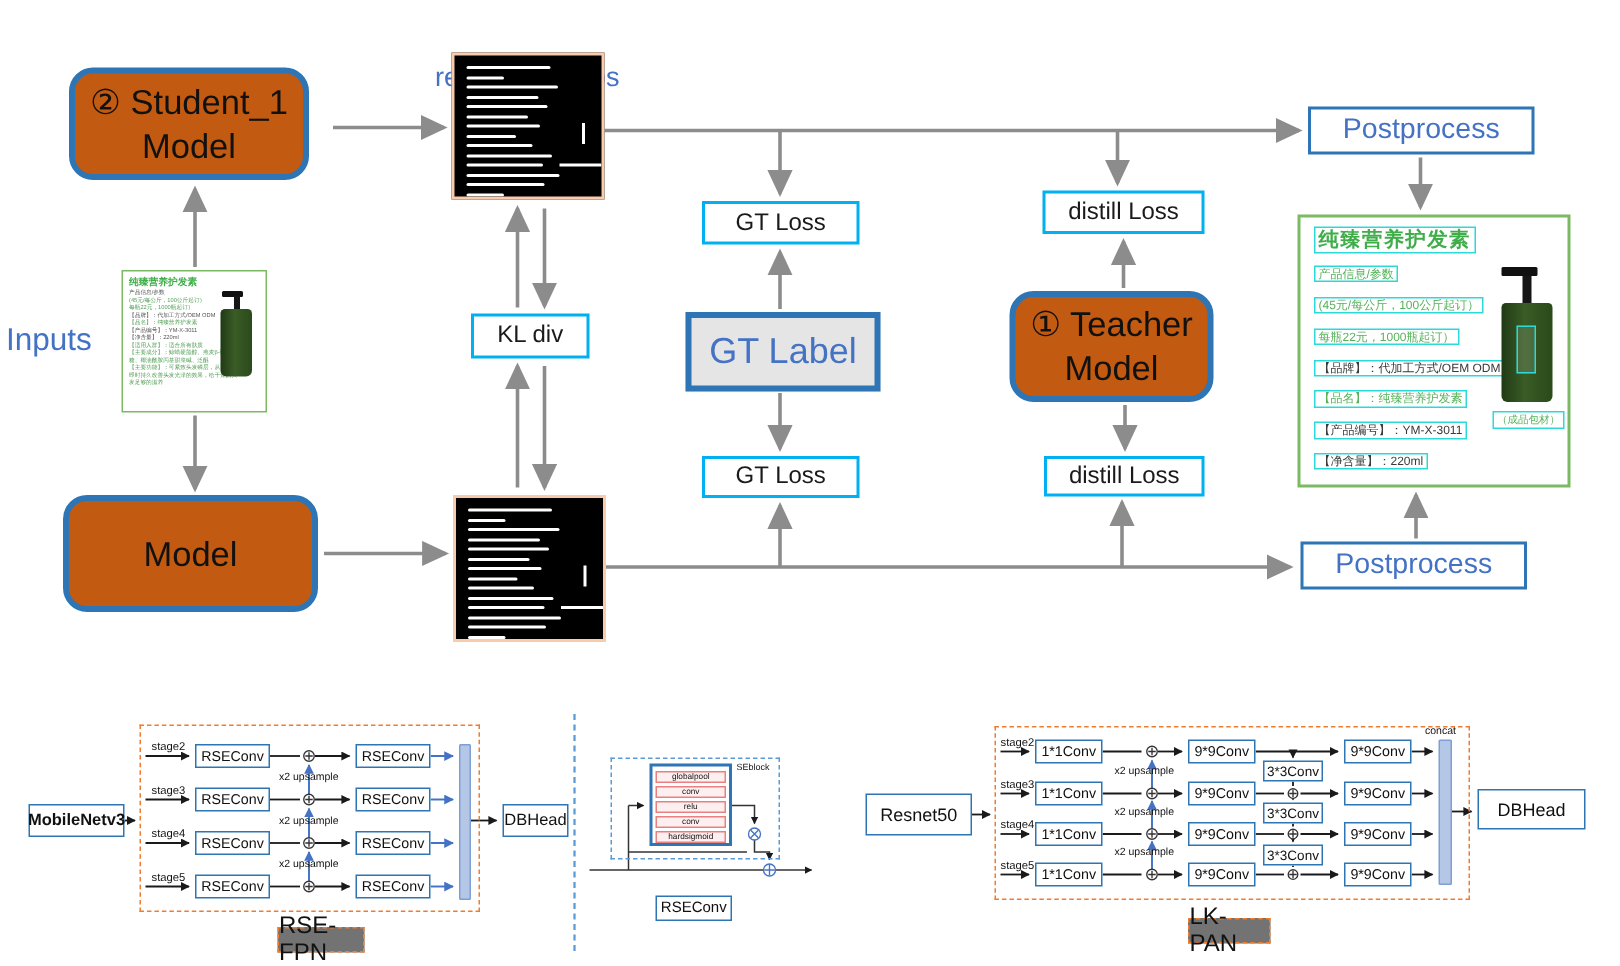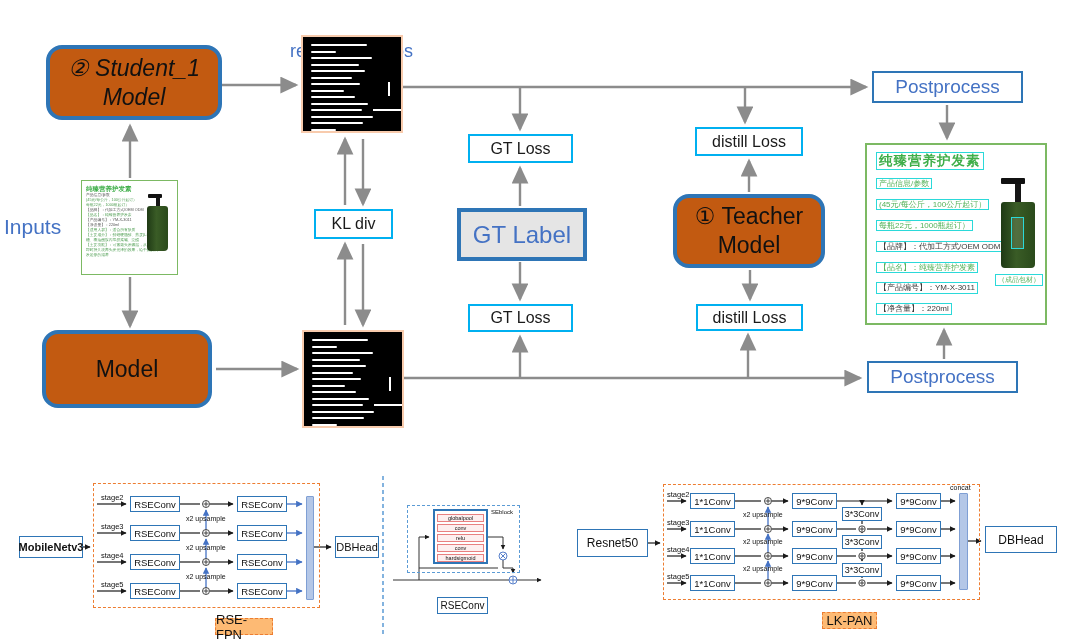--- a/index.html
+++ b/index.html
@@ -31,22 +31,22 @@
   .iline.dark{color:#555;}
   .bottle-body{position:absolute;background:linear-gradient(90deg,#1f3a15,#3a5c26 45%,#2a4a1b);
     border-radius:3px 3px 4px 4px;}
   .bottle-pumphead{position:absolute;background:#111;border-radius:1px;}
   .bottle-neck{position:absolute;background:#161616;}
   .bottle-label{position:absolute;border:1px solid #2BD9D9;background:rgba(255,255,255,0.12);}
   .bbox{background:#fff;border:1.5px solid #2E75B6;color:#111;display:flex;align-items:center;
     justify-content:center;font-size:11px;}
   .bbox.sm{font-size:9.5px;border-width:1.4px;}
   .dashed-area{border:1.6px dashed #ED7D31;background:transparent;}
-  .dash-label{background:#fdba74;border:1.6px dashed #ED7D31;color:#111;display:flex;
-    align-items:center;justify-content:center;font-size:13px;margin-left:30px;}
+  .dash-label{background:#737373;border:1.6px dashed #ED7D31;color:#111;display:flex;
+    align-items:center;justify-content:center;font-size:16px;}
   .stage-label{font-size:7.5px;color:#111;}
   .ups-label{font-size:7px;color:#111;}
   .concat-label{font-size:7px;color:#111;}
   .bar{background:#B4C7E7;border:1px solid #7F9FD4;border-radius:1px;}
   .seblock{border:1.4px dashed #5B9BD5;}
   .se-inner{background:#fff;border:2px solid #2E75B6;padding:2.5px 0 0 0;}
   .pink-row{box-sizing:border-box;width:47px;height:8.5px;margin:0 auto 1.5px auto;border:1px solid #E88080;
     background:#FDEFEF;color:#111;font-size:5.5px;display:flex;align-items:center;justify-content:center;}
   .se-tag{font-size:6px;color:#111;}
   .note-tag{border:1px solid #2BD9D9;color:#55B259;font-size:7px;padding:0 2px;white-space:nowrap;}
@@ -197,28 +197,28 @@
       <circle cx="862" cy="556" r="3.2"></circle>
         <path d="M859.5,556 L864.5,556 M862,553.5 L862,558.5"></path>
       <circle cx="862" cy="583" r="3.2"></circle>
         <path d="M859.5,583 L864.5,583 M862,580.5 L862,585.5"></path>
     </g>
   </svg>
 
   <div class="abs blue-label" style="left:290px;top:2px;font-size:18px;margin-top:39px;">response maps</div>
   <div class="abs blue-label" style="left:4px;top:215px;font-size:21px;">Inputs</div>
 
-  <div class="abs model-box" style="left:46px;top:45px;width:176px;height:75px;font-style:italic;">
+  <div class="abs model-box" style="left:46px;top:45px;width:160px;height:75px;">
     <span>② Student_1</span>
     <span>Model</span>
   </div>
   <div class="abs model-box" style="left:42px;top:330px;width:170px;height:78px;">
     <span>Model</span>
   </div>
-  <div class="abs model-box" style="left:673px;top:194px;width:152px;height:74px;">
+  <div class="abs model-box" style="left:673px;top:194px;width:136px;height:74px;">
     <span>① Teacher</span>
     <span>Model</span>
   </div>
 
   <div class="abs card card-sm" style="left:81px;top:180px;width:97px;height:95px;padding:4px 4px;">
     <div class="iline big">纯臻营养护发素</div>
     <div style="width:60px;">
       <div class="iline dark">产品信息/参数</div>
       <div class="iline">(45元/每公斤，100公斤起订）</div>
       <div class="iline">每瓶22元，1000瓶起订）</div>

